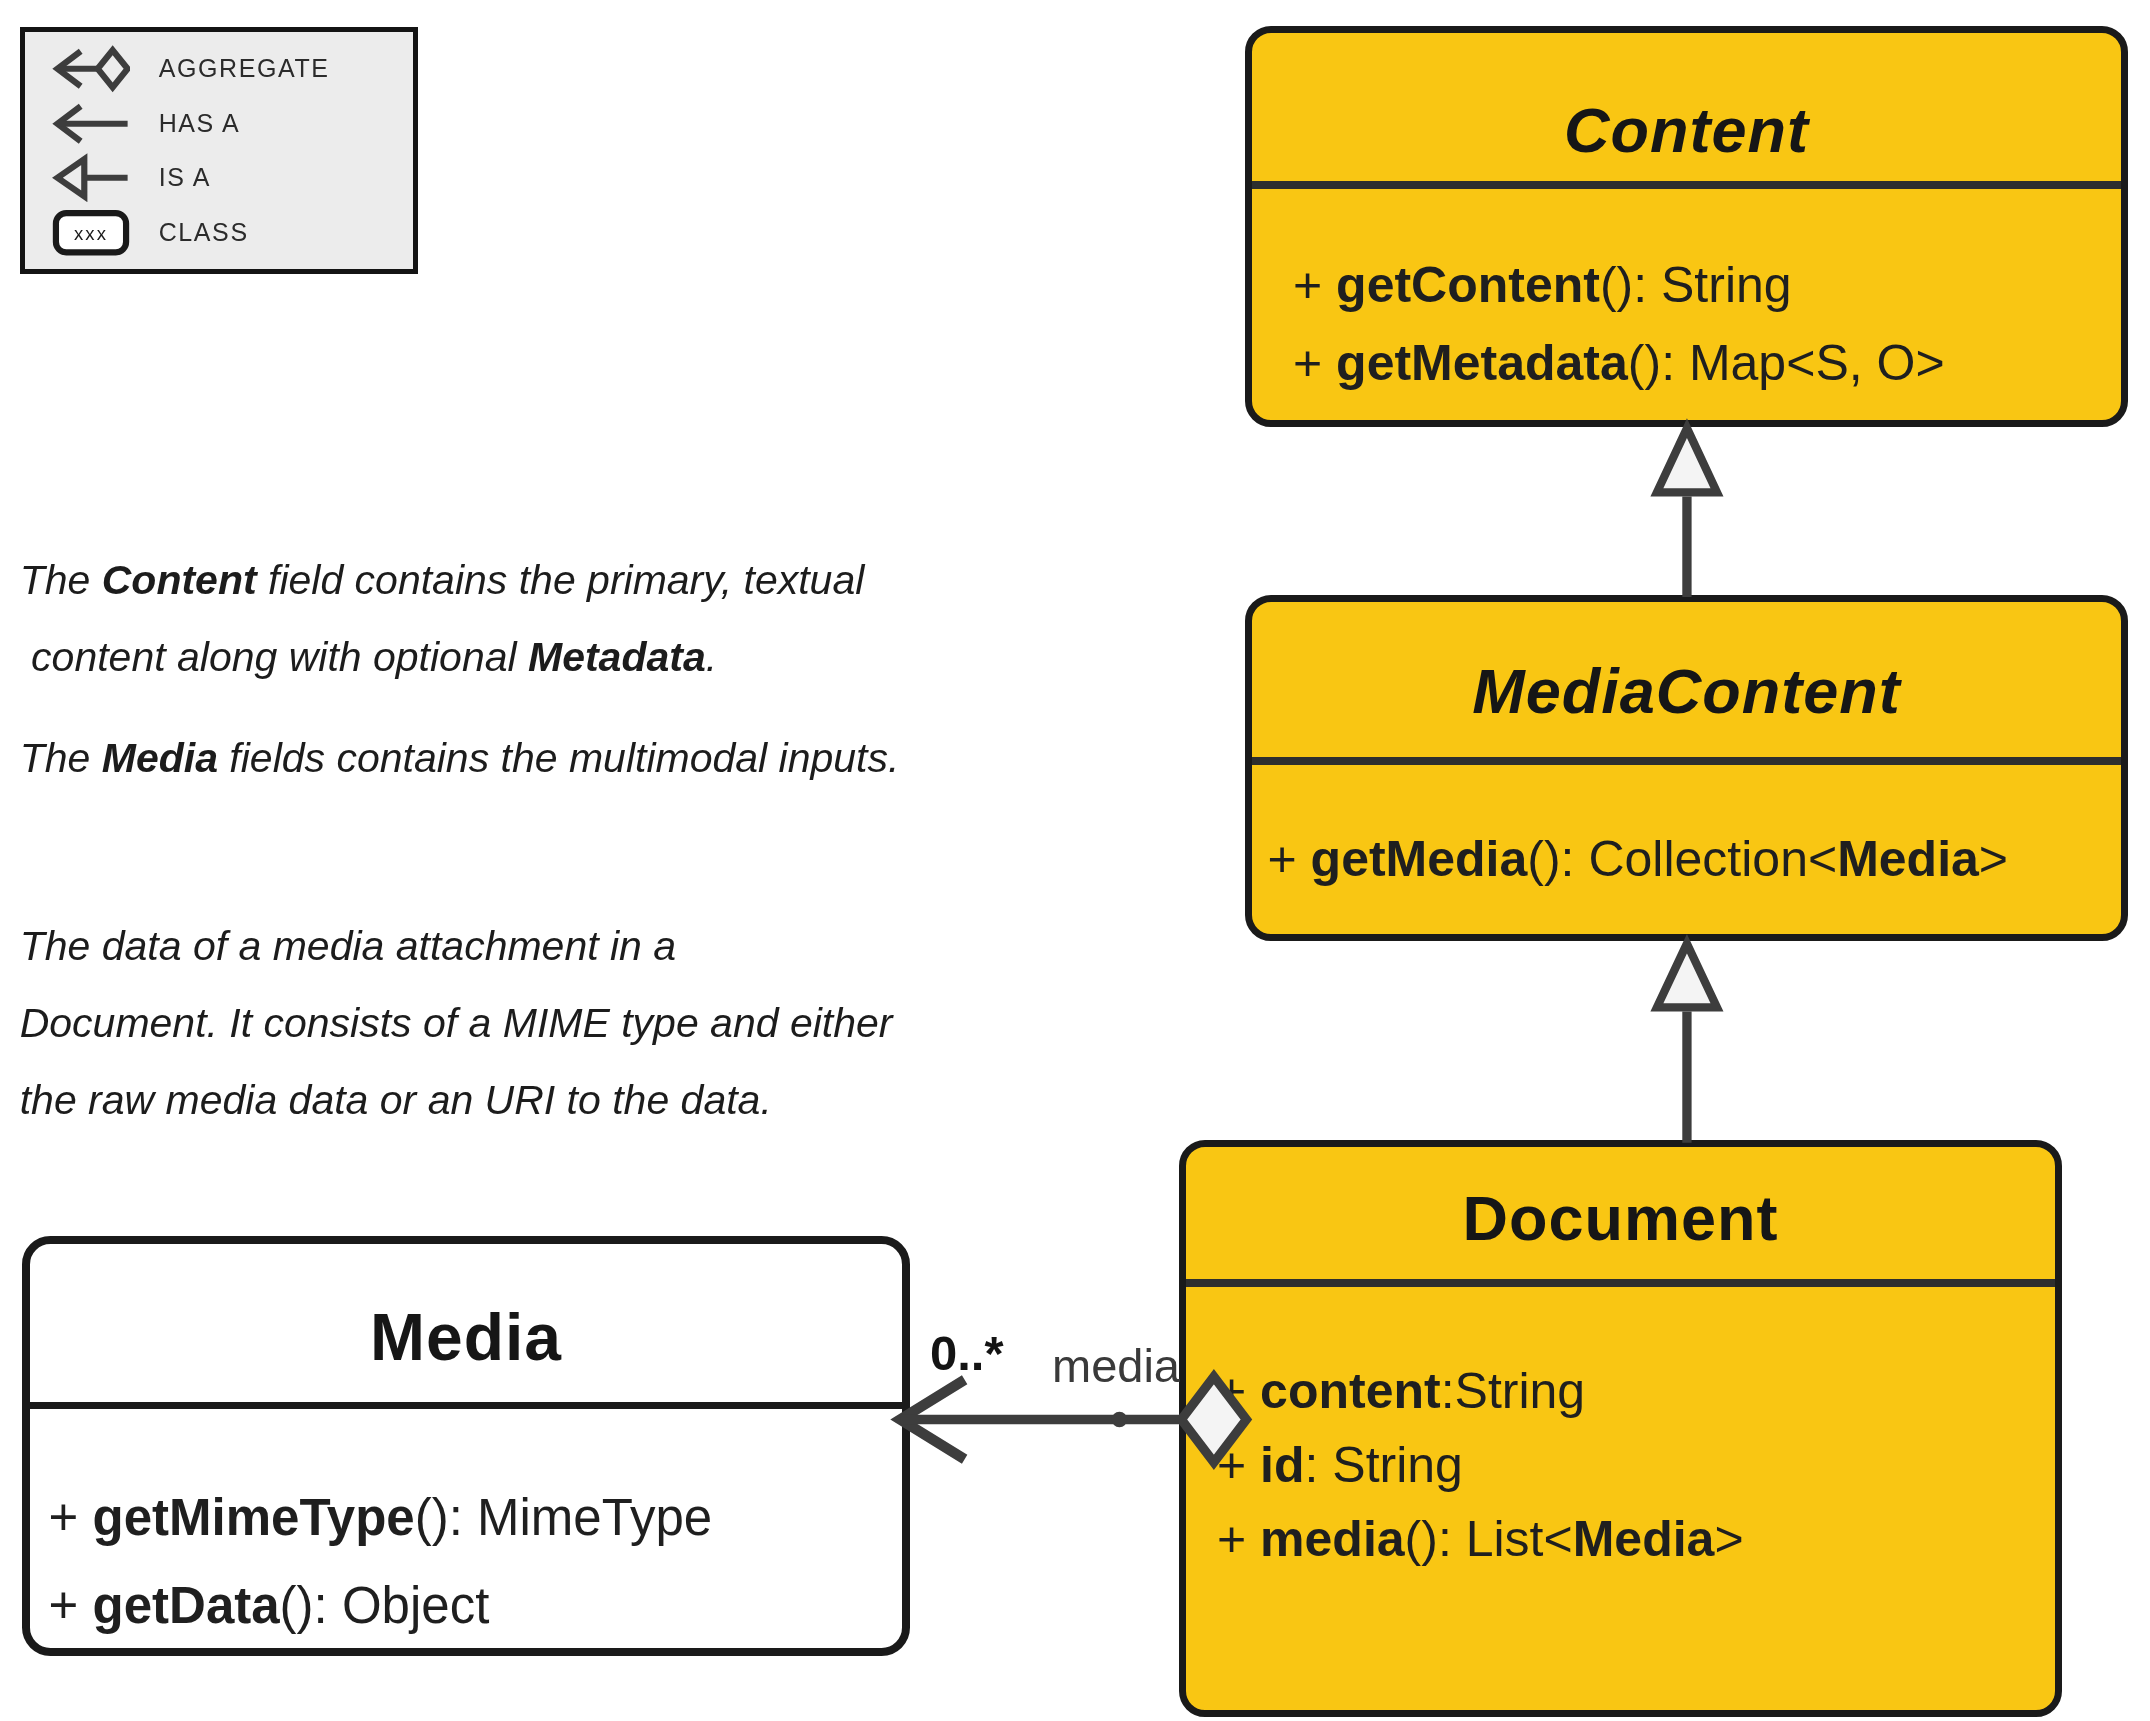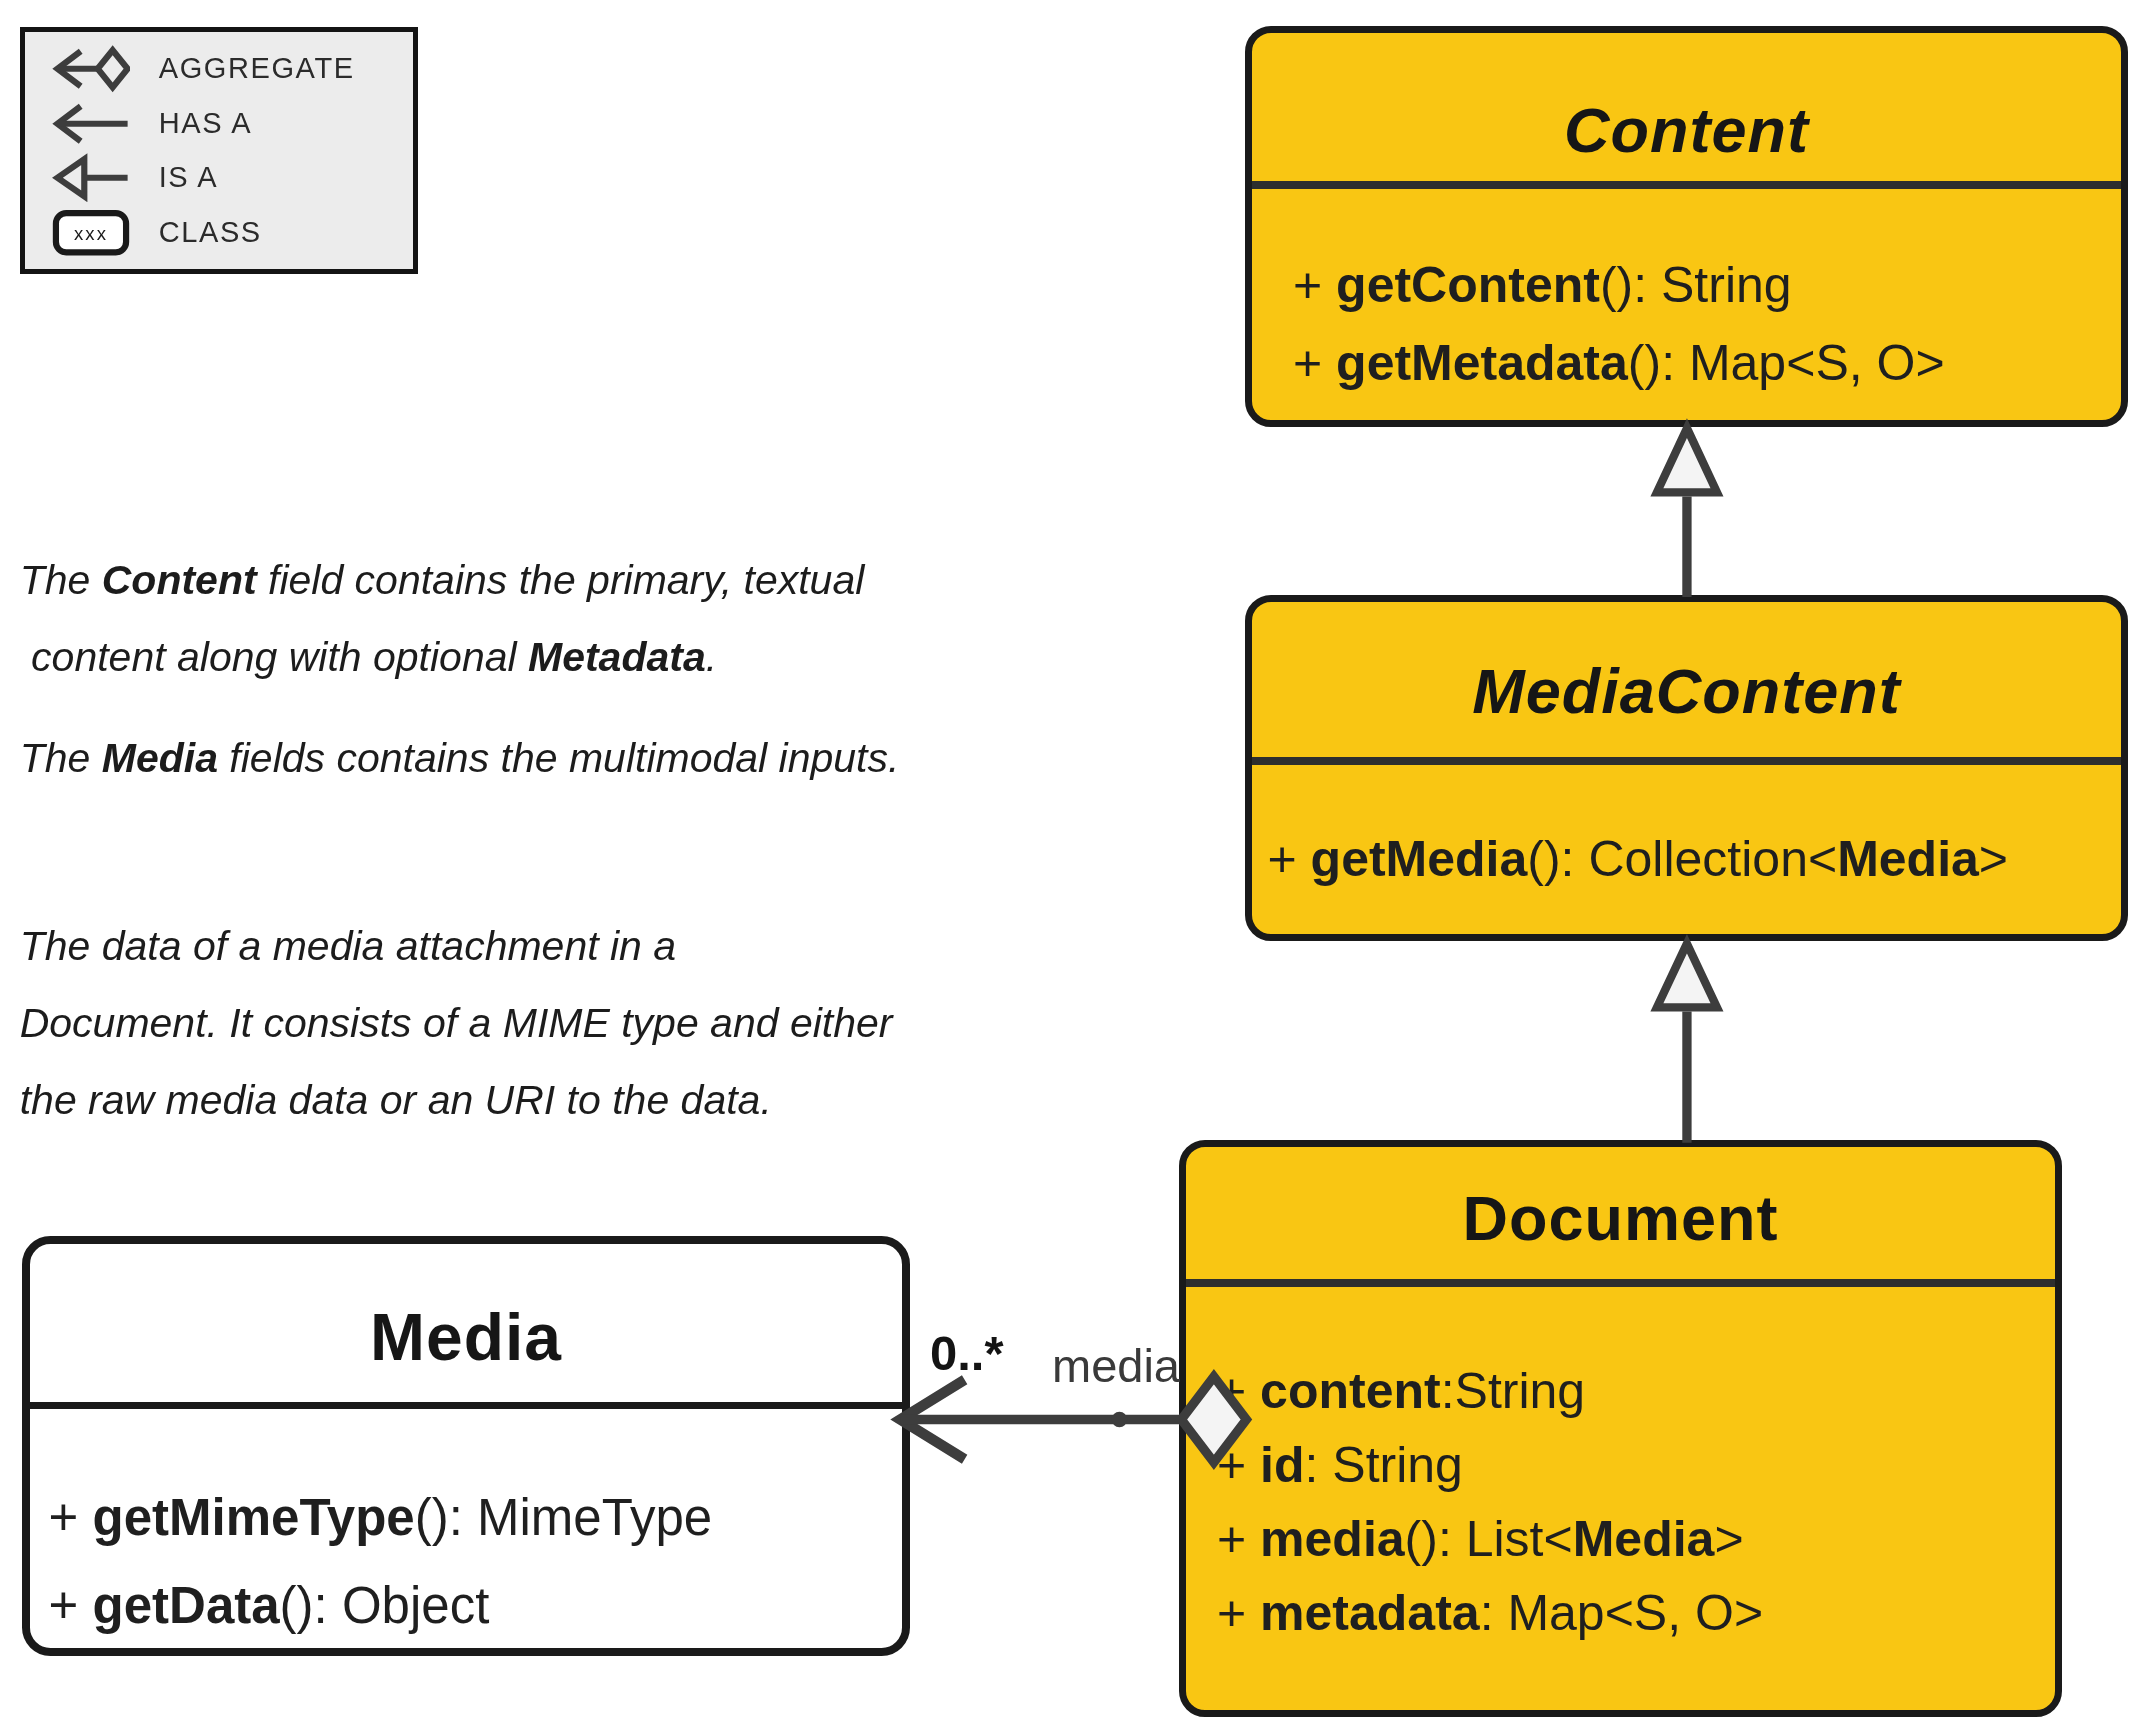--- a/index.html
+++ b/index.html
@@ -9,21 +9,21 @@
   }
   
   .legend{
     position:absolute;left:19.7px;top:27px;width:398px;height:247px;box-sizing:border-box;
     background:#ECECEC;border:5.2px solid #141414;
     display:flex;flex-direction:column;justify-content:space-evenly;
     padding:6.2px 5.2px 6.2px 27px;
   }
   .legend-row{display:flex;align-items:center;gap:29px;}
   .licon{width:78px;height:49px;flex:0 0 auto;}
-  .llabel{font-size:29px;letter-spacing:1.6px;color:#2b2b2b;white-space:nowrap;}
+  .llabel{font-size:25px;letter-spacing:1.6px;color:#2b2b2b;white-space:nowrap;}
   
   .note{position:absolute;left:19.7px;width:1241px;font-size:41px;font-style:italic;
         color:#1c1c1c;line-height:77px;}
   #note-1{top:542px;}
   #note-2{top:720px;}
   #note-3{top:908px;}
   .tline{white-space:pre-wrap;}
   .b{font-weight:700;}
   
   .uml-box{position:absolute;box-sizing:border-box;background:#F9C613;
@@ -118,21 +118,20 @@
         <div class="tline"><span>+ </span><span class="b">getMedia</span><span>(): Collection&lt;</span><span class="b">Media</span><span>&gt;</span></div>
       </div>
   </div>
 
   <div class="uml-box" id="box-document">
     <div class="uml-title">Document</div>
     <div class="uml-body">
         <div class="tline"><span>+ </span><span class="b">content</span><span>:String</span></div>
         <div class="tline"><span>+ </span><span class="b">id</span><span>: String</span></div>
         <div class="tline"><span>+ </span><span class="b">media</span><span>(): List&lt;</span><span class="b">Media</span><span>&gt;</span></div>
-        <div class="tline"><span>+ </span><span class="b">metadata</span><span>: Map&lt;S, O&gt;</span></div>
       </div>
   </div>
 
   <div class="uml-box white" id="box-media">
     <div class="uml-title">Media</div>
     <div class="uml-body">
         <div class="tline"><span>+ </span><span class="b">getMimeType</span><span>(): MimeType</span></div>
         <div class="tline"><span>+ </span><span class="b">getData</span><span>(): Object</span></div>
       </div>
   </div>

